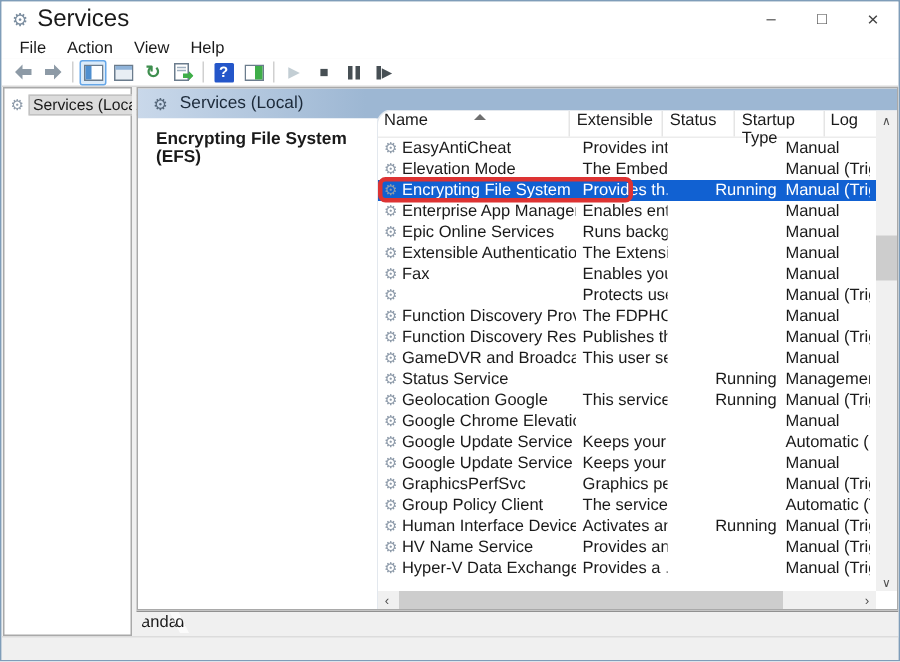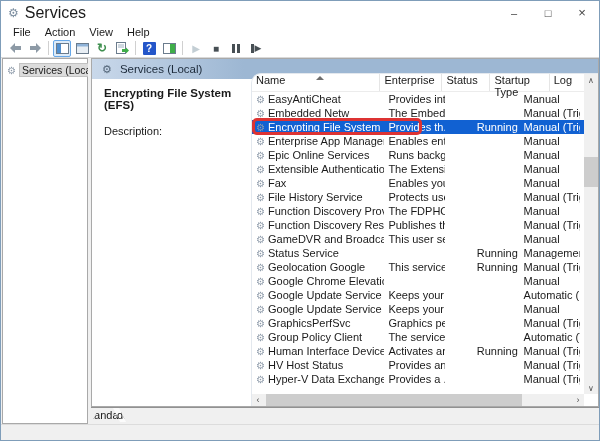--- a/index.html
+++ b/index.html
@@ -216,31 +216,30 @@
     <div class="right-col">
       <div class="view">
 
         <div class="banner">
           <span class="gear">⚙</span>
           <span class="txt">Services (Local)</span>
         </div>
 
         <div class="desc-pane">
           <div class="svc-title">Encrypting File System (EFS)</div>
-          <div class="desc-label">Description:</div>
         </div>
 
         <div class="list-panel">
           <div class="grid">
             <div class="hdr">
               <span class="hc name">
                 <span>Name</span>
                 <span class="sort-caret"></span>
               </span>
-              <span class="hc desc">Enterprise</span>
+              <span class="hc desc">Extensible</span>
               <span class="hc status">Status</span>
               <span class="hc startup">Startup Type</span>
               <span class="hc logon">Log</span>
             </div>
             <div>
 
                 <div class="row">
                   <span class="c name">
                     <span class="gear">⚙</span>
                     <span>EasyAntiCheat</span>
@@ -248,21 +247,21 @@
                   </span>
                   <span class="c desc">Provides int...</span>
                   <span class="c status"></span>
                   <span class="c startup">Manual</span>
                   <span class="c logon">Loca</span>
                 </div>
 
                 <div class="row">
                   <span class="c name">
                     <span class="gear">⚙</span>
-                    <span>Embedded Netw</span>
+                    <span>Elevation Mode</span>
 
                   </span>
                   <span class="c desc">The Embed...</span>
                   <span class="c status"></span>
                   <span class="c startup">Manual (Trig...</span>
                   <span class="c logon">Loca</span>
                 </div>
 
                 <div class="row selected">
                   <span class="c name">
@@ -320,21 +319,20 @@
                   </span>
                   <span class="c desc">Enables you...</span>
                   <span class="c status"></span>
                   <span class="c startup">Manual</span>
                   <span class="c logon">Netw</span>
                 </div>
 
                 <div class="row">
                   <span class="c name">
                     <span class="gear">⚙</span>
-                    <span>File History Service</span>
 
                   </span>
                   <span class="c desc">Protects use...</span>
                   <span class="c status"></span>
                   <span class="c startup">Manual (Trig...</span>
                   <span class="c logon">Loca</span>
                 </div>
 
                 <div class="row">
                   <span class="c name">
@@ -464,21 +462,21 @@
                   </span>
                   <span class="c desc">Activates an...</span>
                   <span class="c status">Running</span>
                   <span class="c startup">Manual (Trig...</span>
                   <span class="c logon">Loca</span>
                 </div>
 
                 <div class="row">
                   <span class="c name">
                     <span class="gear">⚙</span>
-                    <span>HV Host Status</span>
+                    <span>HV Name Service</span>
 
                   </span>
                   <span class="c desc">Provides an ...</span>
                   <span class="c status"></span>
                   <span class="c startup">Manual (Trig...</span>
                   <span class="c logon">Loca</span>
                 </div>
 
                 <div class="row">
                   <span class="c name">

